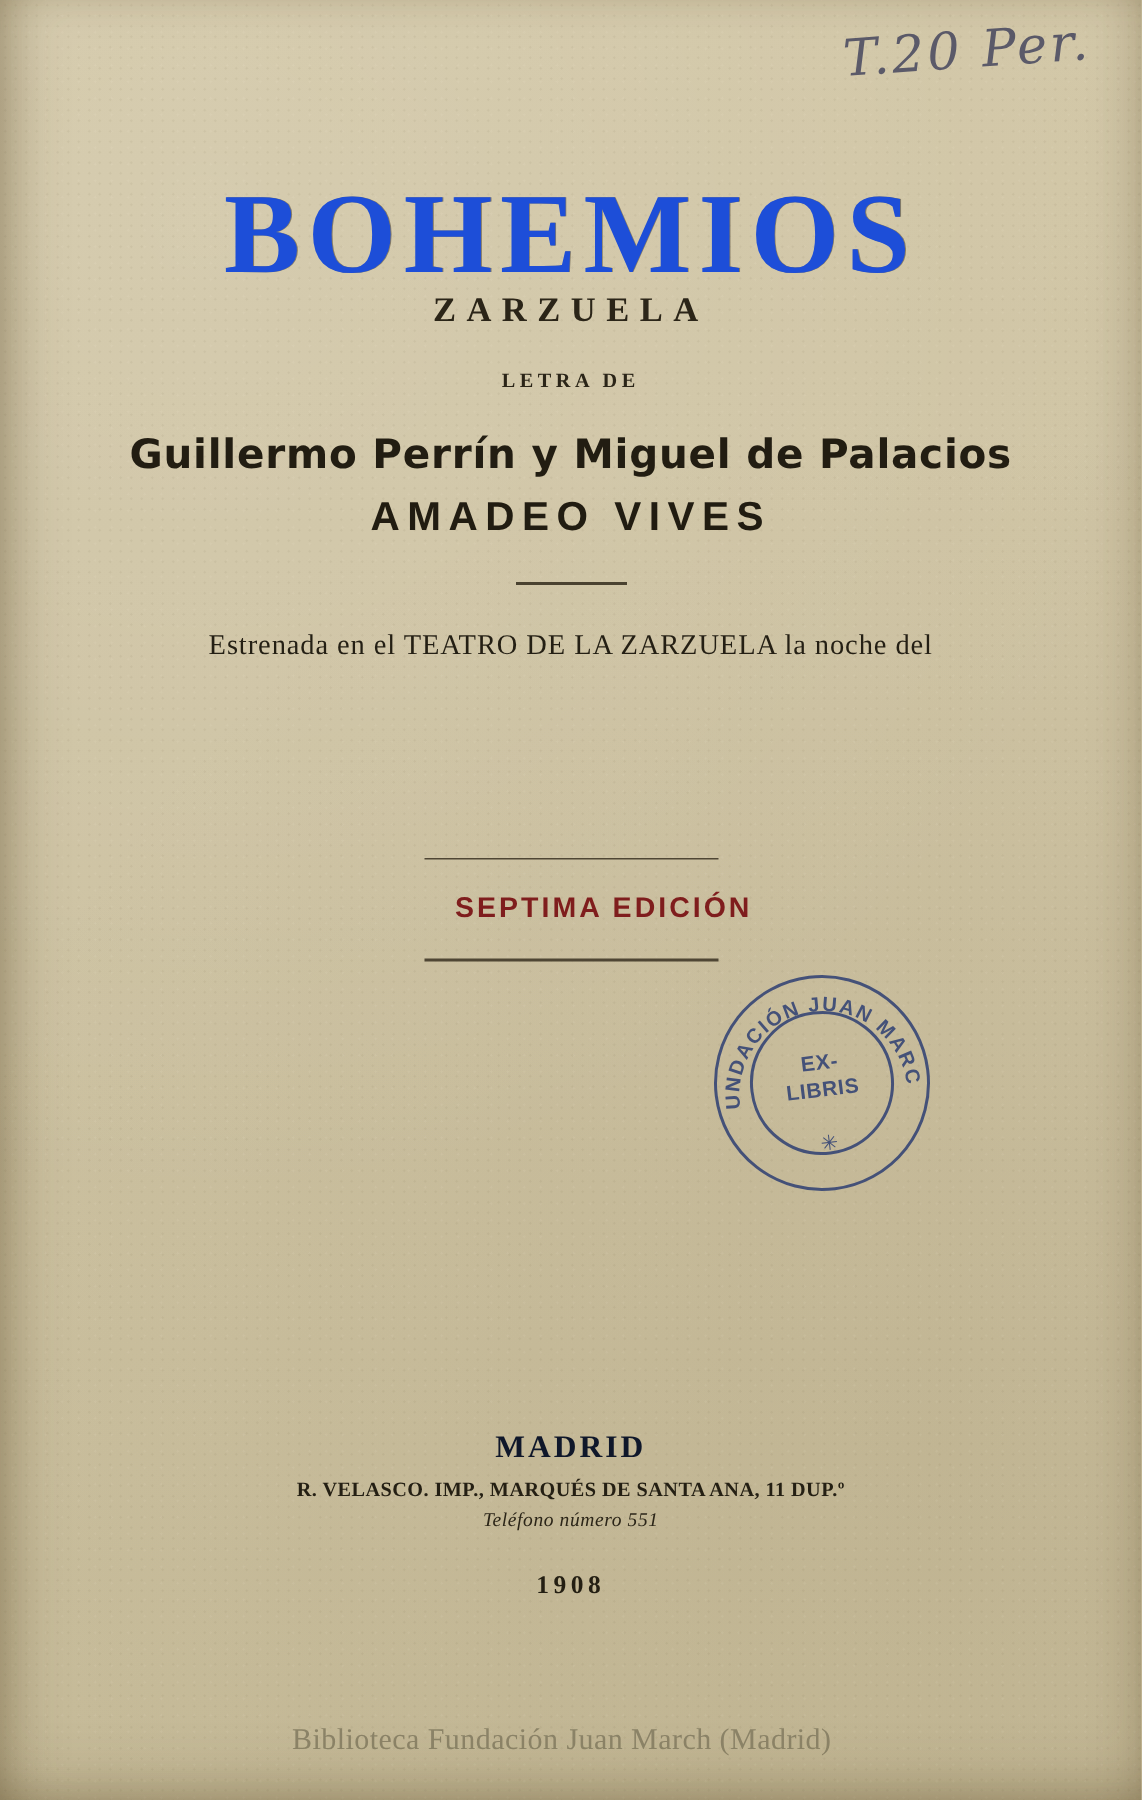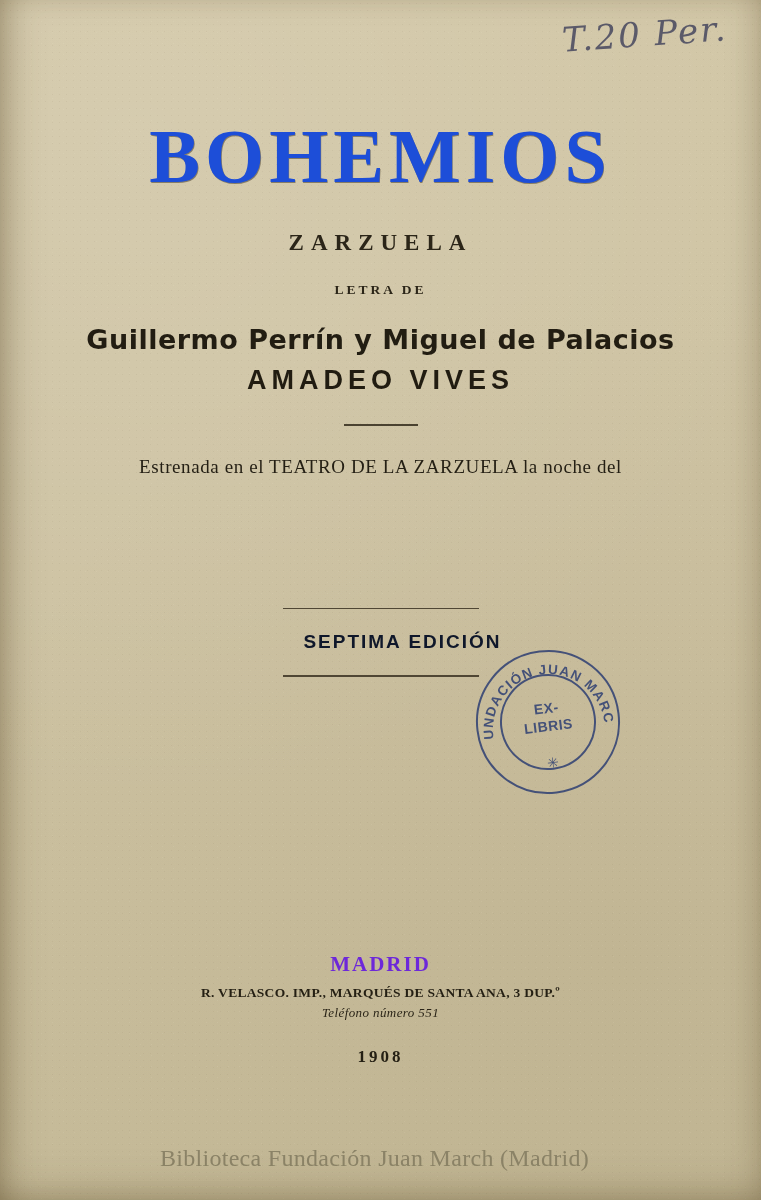--- a/index.html
+++ b/index.html
@@ -69,21 +69,20 @@
     font-family: "Liberation Serif", serif;
     font-size: 76px;
     letter-spacing: 5px;
     font-weight: 700;
     color: #1d4ed8;
     line-height: 1;
     text-shadow: 0.6px 0.6px 0 rgba(40,32,18,0.45);
   }
 
   .subtitle1 {
-    margin-top: 36px;
     font-size: 23px;
     letter-spacing: 7px;
     font-weight: 700;
     color: #2b2518;
   }
 
   .subtitle2 {
     margin-top: 22px;
     font-family: "Liberation Sans", sans-serif;
     font-size: 15.5px;
@@ -155,42 +154,42 @@
     background: #4f4634;
     margin: 128px auto 0;
   }
 
   .edition {
     margin-top: 22px;
     font-family: "Liberation Sans", sans-serif;
     font-size: 19px;
     font-weight: 700;
     letter-spacing: 2px;
-    color: #0f172a;
+    color: #7f1d1d;
     padding-left: 44px;
   }
 
   .rule3 {
     width: 196px;
     height: 1.6px;
     background: #4f4634;
     margin: 22px auto 0;
   }
 
   .imprint {
     position: absolute;
     left: 0;
     right: 0;
     top: 952px;
   }
   .city {
     font-size: 21px;
     letter-spacing: 2px;
     font-weight: 700;
-    color: #6d28d9;
+    color: #0f172a;
   }
   .printer {
     margin-top: 8px;
     font-size: 13.5px;
     font-weight: 700;
     letter-spacing: 0.3px;
     color: #241f13;
   }
   .phone {
     margin-top: 4px;
@@ -206,21 +205,21 @@
     letter-spacing: 3px;
     font-weight: 700;
     color: #241f13;
   }
 
   .watermark {
     position: absolute;
     left: 0;
     right: 12px;
     bottom: 28px;
-    font-size: 24px;
+    font-size: 20px;
     color: #8c8468;
     letter-spacing: 0.3px;
   }
 
   
   .stamp {
     position: absolute;
     left: 474px;
     top: 648px;
     width: 148px;
@@ -296,21 +295,21 @@
   </div>
 
   <div class="rule2"></div>
 
   <div class="edition">SEPTIMA EDICIÓN</div>
 
   <div class="rule3"></div>
 
   <div class="imprint">
     <div class="city">MADRID</div>
-    <div class="printer">R. VELASCO. IMP., MARQUÉS DE SANTA ANA, 3 DUP.º</div>
+    <div class="printer">R. VELASCO. IMP., MARQUÉS DE SANTA ANA, 11 DUP.º</div>
     <div class="phone">Teléfono número 551</div>
     <div class="year">1908</div>
   </div>
 
   <div class="stamp">
     <div class="ring-outer"></div>
     <div class="ring-inner"></div>
     <svg viewBox="0 0 148 148">
       <defs>
         <path id="arcpath" d="M 18 82 A 56 56 0 1 1 130 82"></path>

